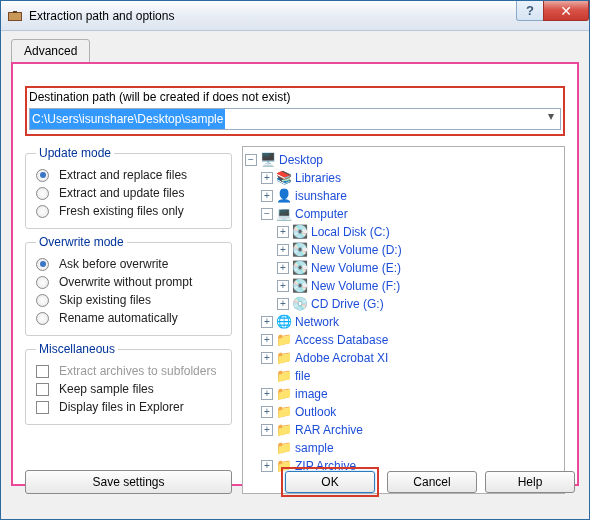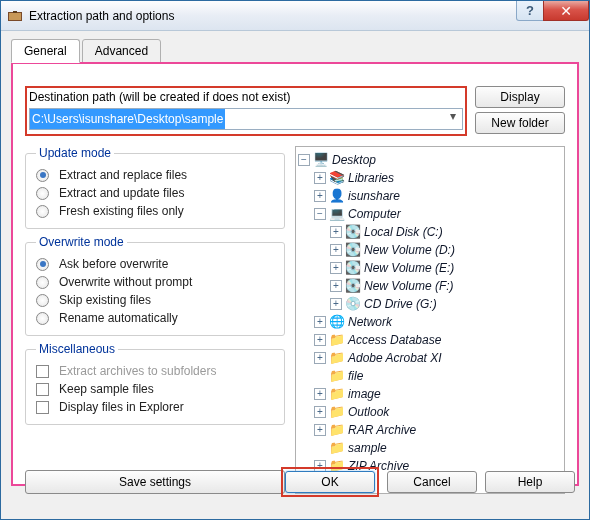--- a/index.html
+++ b/index.html
@@ -20,37 +20,37 @@
 .top-row { display: flex; gap: 8px; }
 .path-block { flex: 1; }
 .dest-area { border: 2px solid #d43a2a; padding: 2px 2px 4px 2px; }
 .dest-label { margin-bottom: 4px; }
 .path-field { display: flex; border: 1px solid #9aaec2; height: 22px; background: #fff; }
 .path-field .sel { background: #3399ff; color: #fff; padding: 1px 2px; display: inline-block; line-height: 18px; }
 .path-field .dd { width: 18px; text-align: center; color: #555; border-left: none; }
 .side-btns { display: flex; flex-direction: column; gap: 4px; }
 .btn { height: 22px; min-width: 90px; border: 1px solid #8a8a8a; border-radius: 3px; background: linear-gradient(to bottom,#fdfdfd,#e8e8e8); padding: 0 10px; text-align: center; display: flex; align-items: center; justify-content: center; }
 .cols { display: flex; gap: 10px; margin-top: 10px; height: 348px; }
-.left-col { width: 260px; display: flex; flex-direction: column; gap: 6px; }
+.left-col { width: 207px; display: flex; flex-direction: column; gap: 6px; }
 fieldset { border: 1px solid #cfcfcf; border-radius: 3px; padding: 6px 10px 8px 10px; margin: 0; }
 legend { color: #00339a; padding: 0 3px; }
 .opt { display: flex; align-items: center; gap: 10px; padding: 2px 0; color: #222; }
 .opt.disabled { color: #9a9a9a; }
 .radio { width: 13px; height: 13px; border: 1px solid #888; border-radius: 50%; background: radial-gradient(#fff,#e6e6e6); display: inline-flex; align-items: center; justify-content: center; }
 .radio.checked::after { content: ""; width: 6px; height: 6px; border-radius: 50%; background: #3a76c4; }
 .check { width: 13px; height: 13px; border: 1px solid #888; background: #fff; }
 .save-btn { height: 24px; border: 1px solid #8a8a8a; border-radius: 3px; background: linear-gradient(to bottom,#fdfdfd,#e8e8e8); display: flex; align-items: center; justify-content: center; margin-top: auto; }
 .tree { flex: 1; border: 1px solid #b0b0b0; background: #fff; padding: 4px 2px; overflow: auto; }
 .node { display: flex; align-items: center; gap: 3px; white-space: nowrap; line-height: 18px; }
 .tw { width: 12px; height: 12px; border: 1px solid #9aa8b6; background: #fff; display: inline-flex; align-items: center; justify-content: center; font-size: 10px; color: #4a6a8a; line-height: 1; }
 .tw.empty { border: none; background: none; }
 .ic { width: 16px; height: 16px; display: inline-flex; align-items: center; justify-content: center; font-size: 13px; }
 .folder { color: #e8b53a; }
 .drive { color: #6a8aa8; }
-.lbl { color: #0f172a; font-style: italic; }
+.lbl { color: #1d4ed8; }
 .footer { position: absolute; bottom: 22px; right: 14px; display: flex; gap: 8px; align-items: center; }
 .ok-wrap { border: 2px solid #d43a2a; padding: 2px; }
 .ok-btn { border-color: #2f7bbf; box-shadow: 0 0 2px #7fb7e8; }
 </style>
 </head>
 <body>
 
 <div class="window">
   <div class="titlebar">
     <span class="icon">
@@ -62,44 +62,35 @@
     </span>
     <span class="title">Extraction path and options</span>
     <div class="win-btns">
       <div class="win-btn help-btn">?</div>
       <div class="win-btn close-btn">✕</div>
     </div>
   </div>
 
   <div class="content">
     <div class="tabs">
-      <div class="tab active"><span>General</span></div>
       <div class="tab"><span>Advanced</span></div>
     </div>
     <div class="tab-panel">
 
       <div class="top-row">
         <div class="path-block">
           <div class="dest-area">
             <div class="dest-label">Destination path (will be created if does not exist)</div>
             <div class="path-field">
               <span class="sel">C:\Users\isunshare\Desktop\sample</span>
               <span style="flex:1"></span>
               <span class="dd">▾</span>
             </div>
           </div>
         </div>
-        <div class="side-btns">
-          <div class="btn">
-              <span>Display</span>
-            </div>
-          <div class="btn">
-              <span>New folder</span>
-            </div>
-        </div>
       </div>
 
       <div class="cols">
         <div class="left-col">
           <fieldset>
             <legend>Update mode</legend>
             <div class="opt">
                 <span class="radio checked"></span>
                 <span>Extract and replace files</span>
               </div>

